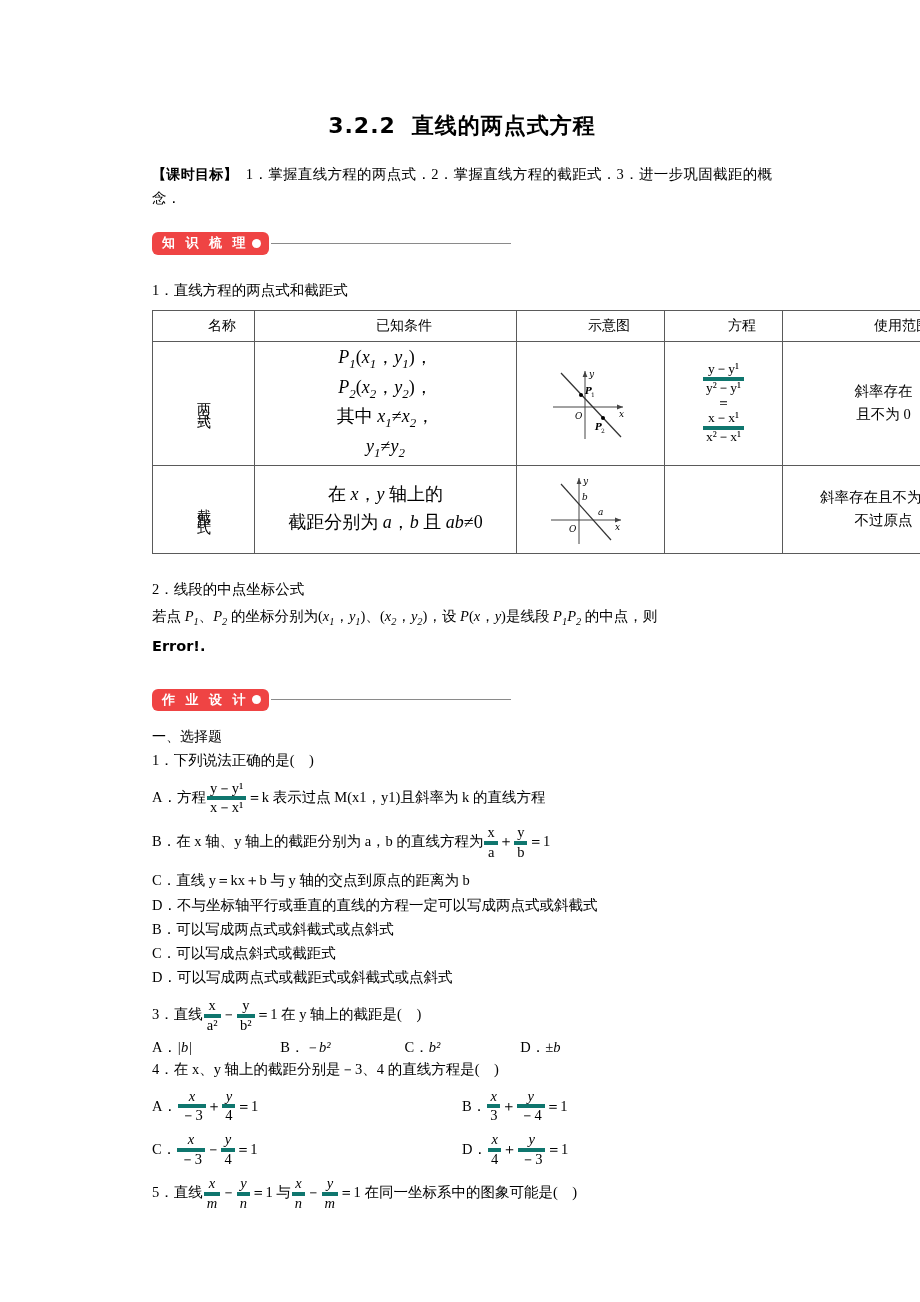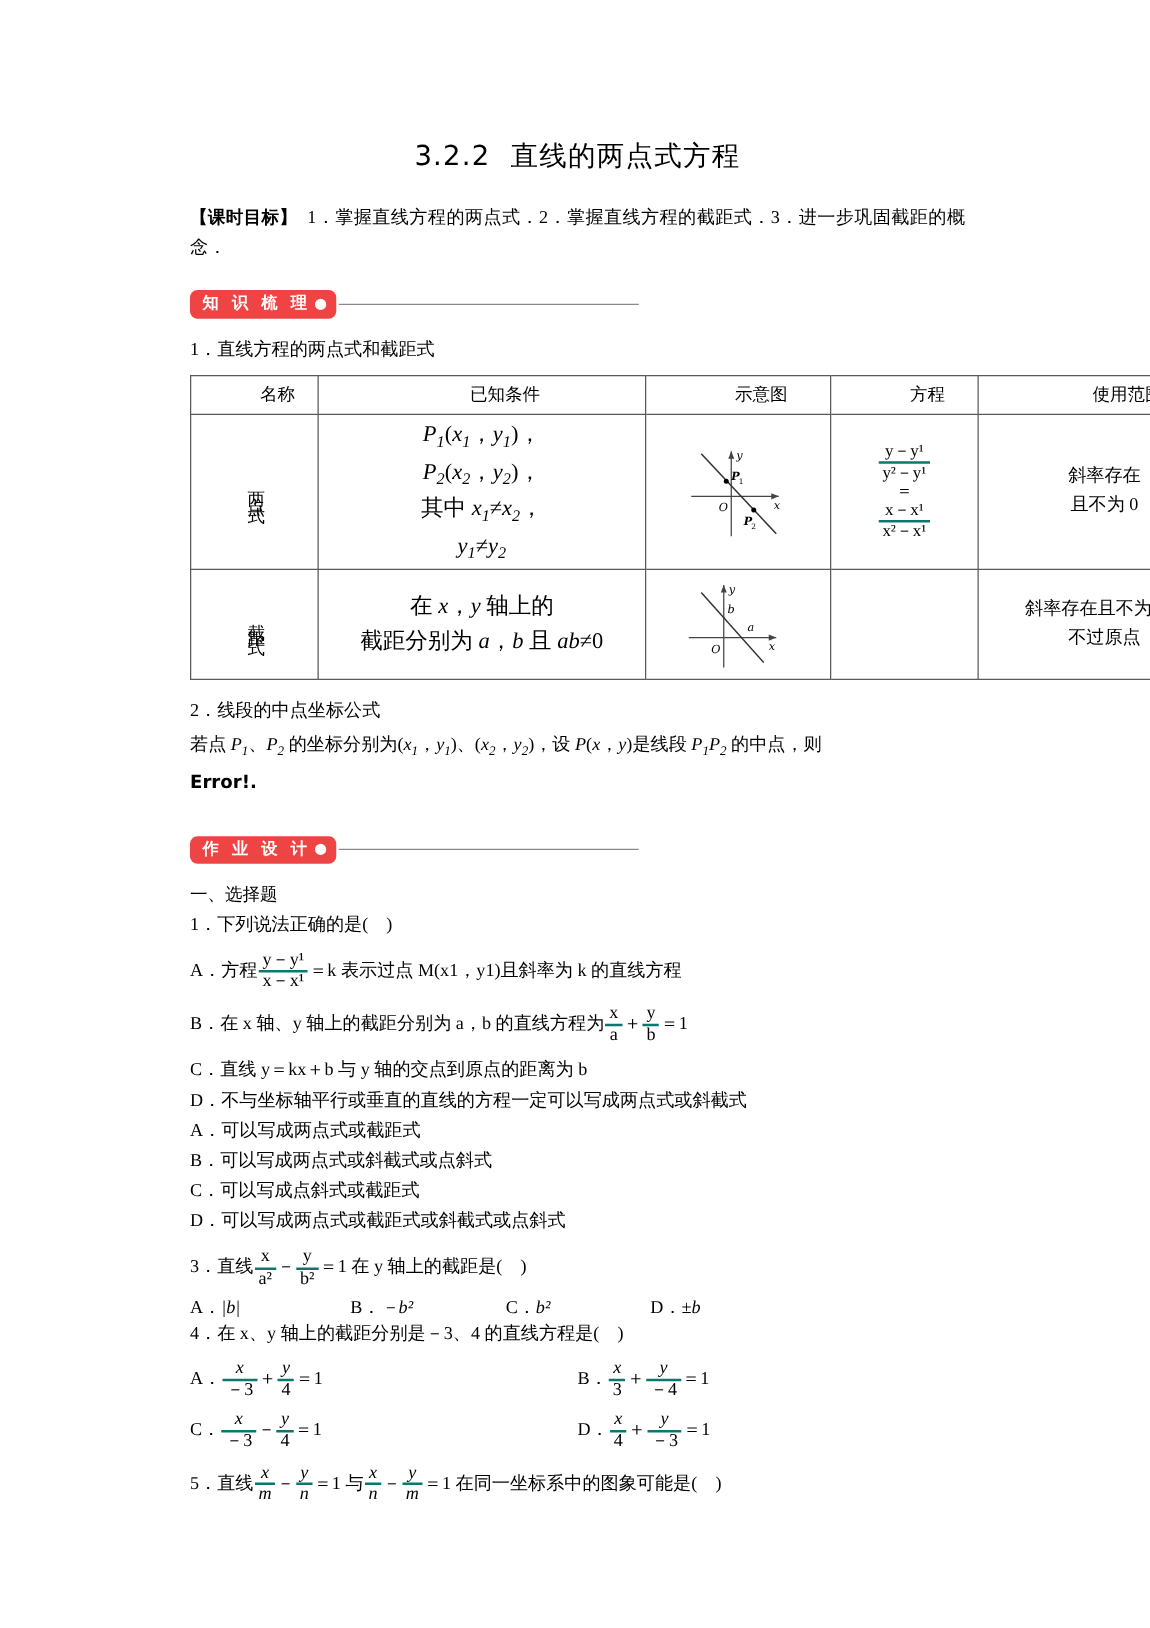--- a/index.html
+++ b/index.html
@@ -25,21 +25,21 @@
     position: absolute;
     left: 152px;
     top: 0;
     width: 620px;
   }
 
   
   .doc-title {
     text-align: center;
     font-family: "DejaVu Sans", "Liberation Sans", sans-serif;
-    font-weight: normal;
+    font-weight: bold;
     font-size: 22px;
     letter-spacing: 1px;
     padding-top: 113px;
     line-height: 1.2;
   }
   .doc-title .num { margin-right: 16px; }
 
   
   .objective {
     margin-top: 24px;
@@ -84,21 +84,21 @@
     flex: 0 0 240px;
     height: 1px;
     background: #8a8a8a;
     margin-left: 2px;
   }
 
   
   .para {
     font-size: 14.5px;
     line-height: 1.62;
-    margin-top: 14px;
+    margin-top: 24px;
   }
   .para.tight { margin-top: 4px; }
 
   
   table.kx {
     border-collapse: collapse;
     width: 612px;
     margin-top: 8px;
     table-layout: fixed;
   }
@@ -131,21 +131,21 @@
   
   .it { font-style: italic; }
   .sub { font-size: 0.72em; vertical-align: sub; font-style: italic;}
   .frac {
     display: inline-block;
     vertical-align: middle;
     text-align: center;
     line-height: 1.08;
     margin: 0 1px;
   }
-  .frac .num-t { display: block; padding: 0 3px; border-bottom: 2px solid #0f766e; }
+  .frac .num-t { display: block; padding: 0 3px; border-bottom: 4px solid #0f766e; }
   .frac .den-t { display: block; padding: 0 3px; }
   .eqstack {
     display: inline-block;
     line-height: 1.18;
     text-align: center;
     font-size: 13.5px;
   }
 
   
   .qline {
@@ -327,23 +327,20 @@
       <span>B．</span><span>在 x 轴、y 轴上的截距分别为 a，b 的直线方程为</span><span class="frac"><span class="num-t">x</span><span class="den-t">a</span></span><span>＋</span><span class="frac"><span class="num-t">y</span><span class="den-t">b</span></span><span>＝1</span>
     </div>
     <div class="qline sp">
       <span>C．</span><span>直线 y＝kx＋b 与 y 轴的交点到原点的距离为 b</span>
     </div>
     <div class="qline">
       <span>D．</span><span>不与坐标轴平行或垂直的直线的方程一定可以写成两点式或斜截式</span>
     </div>
 
     <div class="qline">
-      <span>A．</span><span>可以写成两点式或截距式</span>
-    </div>
-    <div class="qline">
       <span>B．</span><span>可以写成两点式或斜截式或点斜式</span>
     </div>
     <div class="qline">
       <span>C．</span><span>可以写成点斜式或截距式</span>
     </div>
     <div class="qline">
       <span>D．</span><span>可以写成两点式或截距式或斜截式或点斜式</span>
     </div>
 
     <div class="qline sp">

